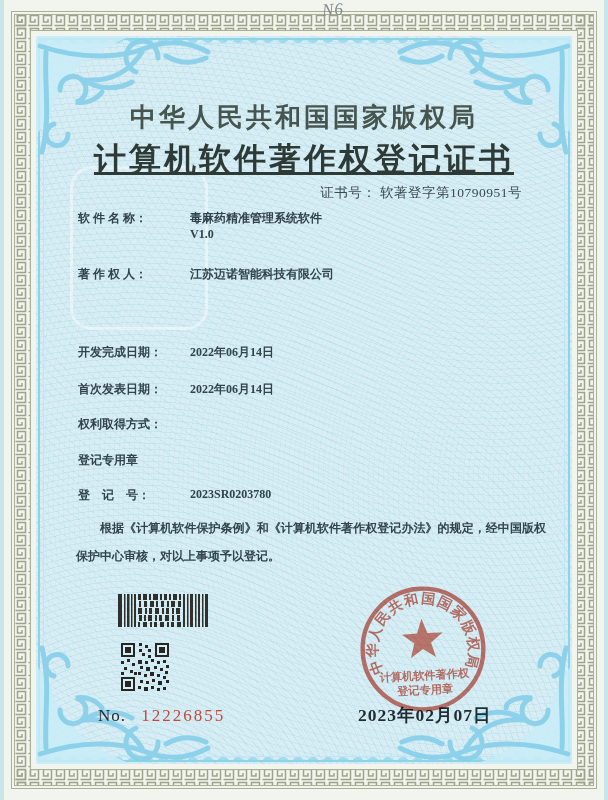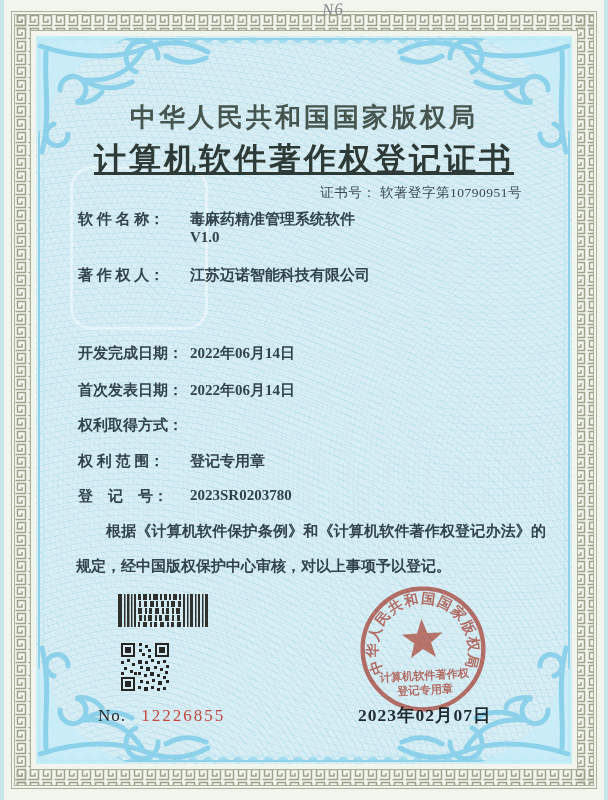--- a/index.html
+++ b/index.html
@@ -66,31 +66,31 @@
     font-size:32px; font-weight:700; letter-spacing:3px; color:#2e3a35;text-decoration:underline;
   }
   .cert-no{
     position:absolute; top:148px; right:50px; font-size:13.5px; color:#3a4a50;
     letter-spacing:.5px;
     margin-left:18px;
   }
 
   .row{
     position:absolute; left:42px; right:36px; display:flex; align-items:flex-start;
-    font-size:15px; font-weight:600; color:#31434b;
+    font-size:12px; font-weight:600; color:#31434b;
   }
   .row .lbl{flex:0 0 112px; white-space:pre;}
   .row .val{flex:1;}
   .val-line2{margin-top:11px;}
   .r1{top:174px;} .r2{top:230px;} .r3{top:308px;} .r4{top:345px;align-items:flex-end;}
   .r5{top:380px;} .r6{top:416px;} .r7{top:451px;}
 
   .statement{
     position:absolute; left:40px; right:26px; top:478px;
-    font-size:15px; font-weight:600; color:#31434b; line-height:2.35;
+    font-size:12px; font-weight:600; color:#31434b; line-height:2.35;
     text-indent:2em; text-align:justify;
   }
 
   .barcode{position:absolute; left:82px; top:558px;}
   .qrcode{position:absolute; left:85px; top:607px;}
 
   .serial{
     position:absolute; left:62px; top:670px; font-size:17px; color:#2b2b2b; letter-spacing:1px;
   }
   .serial .num{color:#c6483c; margin-left:10px; letter-spacing:2px;}
@@ -208,21 +208,20 @@
       <span class="val">2022年06月14日</span>
     </div>
     <div class="row r4">
       <span class="lbl">首次发表日期：</span>
       <span class="val">2022年06月14日</span>
     </div>
     <div class="row r5">
       <span class="lbl">权利取得方式：</span>
     </div>
     <div class="row r6">
-      <span class="lbl">权 利 范 围：</span>
       <span class="val">登记专用章</span>
     </div>
     <div class="row r7">
       <span class="lbl">登　记　号：</span>
       <span class="val">2023SR0203780</span>
     </div>
 
     <div class="statement">根据《计算机软件保护条例》和《计算机软件著作权登记办法》的规定，经中国版权保护中心审核，对以上事项予以登记。</div>
 
     <svg class="barcode" width="90" height="33" aria-hidden="true">

